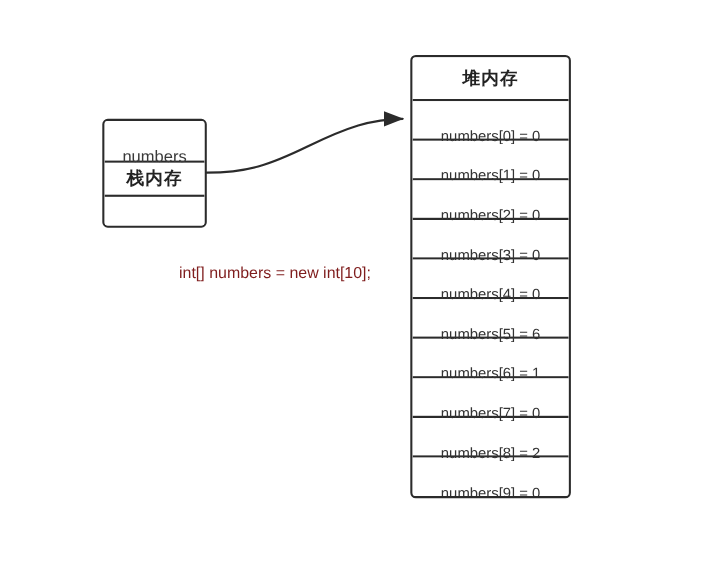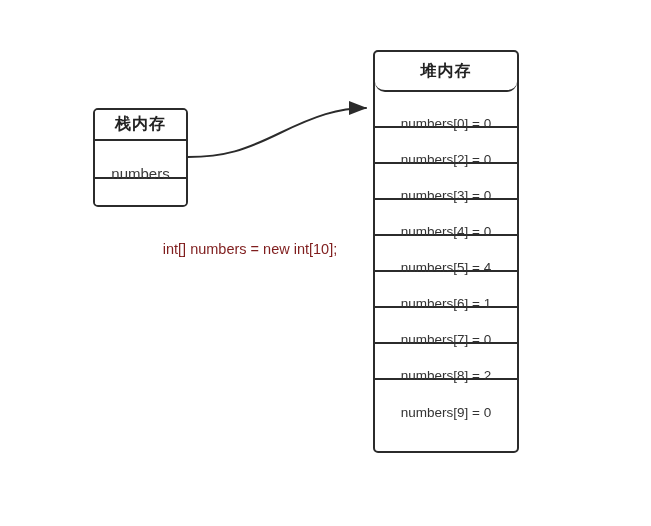--- a/index.html
+++ b/index.html
@@ -73,21 +73,21 @@
     color: #3a3a3a;
   }
 
   
   #heap-box {
     left: 373px;
     top: 50px;
     width: 146px;
     height: 403px;
   }
-  #heap-box .mem-row.title-row { height: 40px; border-radius: 10px; }
+  #heap-box .mem-row.title-row { height: 40px; }
   #heap-box .mem-row.slot-row { height: 36px; }
 
   
   #connector {
     position: absolute;
     left: 0;
     top: 0;
     width: 651px;
     height: 526px;
     pointer-events: none;
@@ -104,50 +104,53 @@
     color: #7f1d1d;
     white-space: nowrap;
   }
 </style>
 </head>
 <body>
 
 <div class="canvas">
 
   <div class="mem-box" id="stack-box">
+    <div class="mem-row value-row">
+      <span class="cell-text var-text">numbers</span>
+    </div>
     <div class="mem-row title-row">
       <span class="mem-title">栈内存</span>
-    </div>
-    <div class="mem-row value-row">
-      <span class="cell-text var-text">numbers</span>
     </div>
     <div class="mem-row empty-row">
       <span class="cell-text"></span>
     </div>
   </div>
 
   <div class="mem-box" id="heap-box">
     <div class="mem-row title-row">
       <span class="mem-title">堆内存</span>
     </div>
 
     <div class="mem-row slot-row">
       <span class="cell-text">numbers[0] = 0</span>
     </div>
     <div class="mem-row slot-row">
+      <span class="cell-text">numbers[1] = 0</span>
+    </div>
+    <div class="mem-row slot-row">
       <span class="cell-text">numbers[2] = 0</span>
     </div>
     <div class="mem-row slot-row">
       <span class="cell-text">numbers[3] = 0</span>
     </div>
     <div class="mem-row slot-row">
       <span class="cell-text">numbers[4] = 0</span>
     </div>
     <div class="mem-row slot-row">
-      <span class="cell-text">numbers[5] = 4</span>
+      <span class="cell-text">numbers[5] = 6</span>
     </div>
     <div class="mem-row slot-row">
       <span class="cell-text">numbers[6] = 1</span>
     </div>
     <div class="mem-row slot-row">
       <span class="cell-text">numbers[7] = 0</span>
     </div>
     <div class="mem-row slot-row">
       <span class="cell-text">numbers[8] = 2</span>
     </div>

